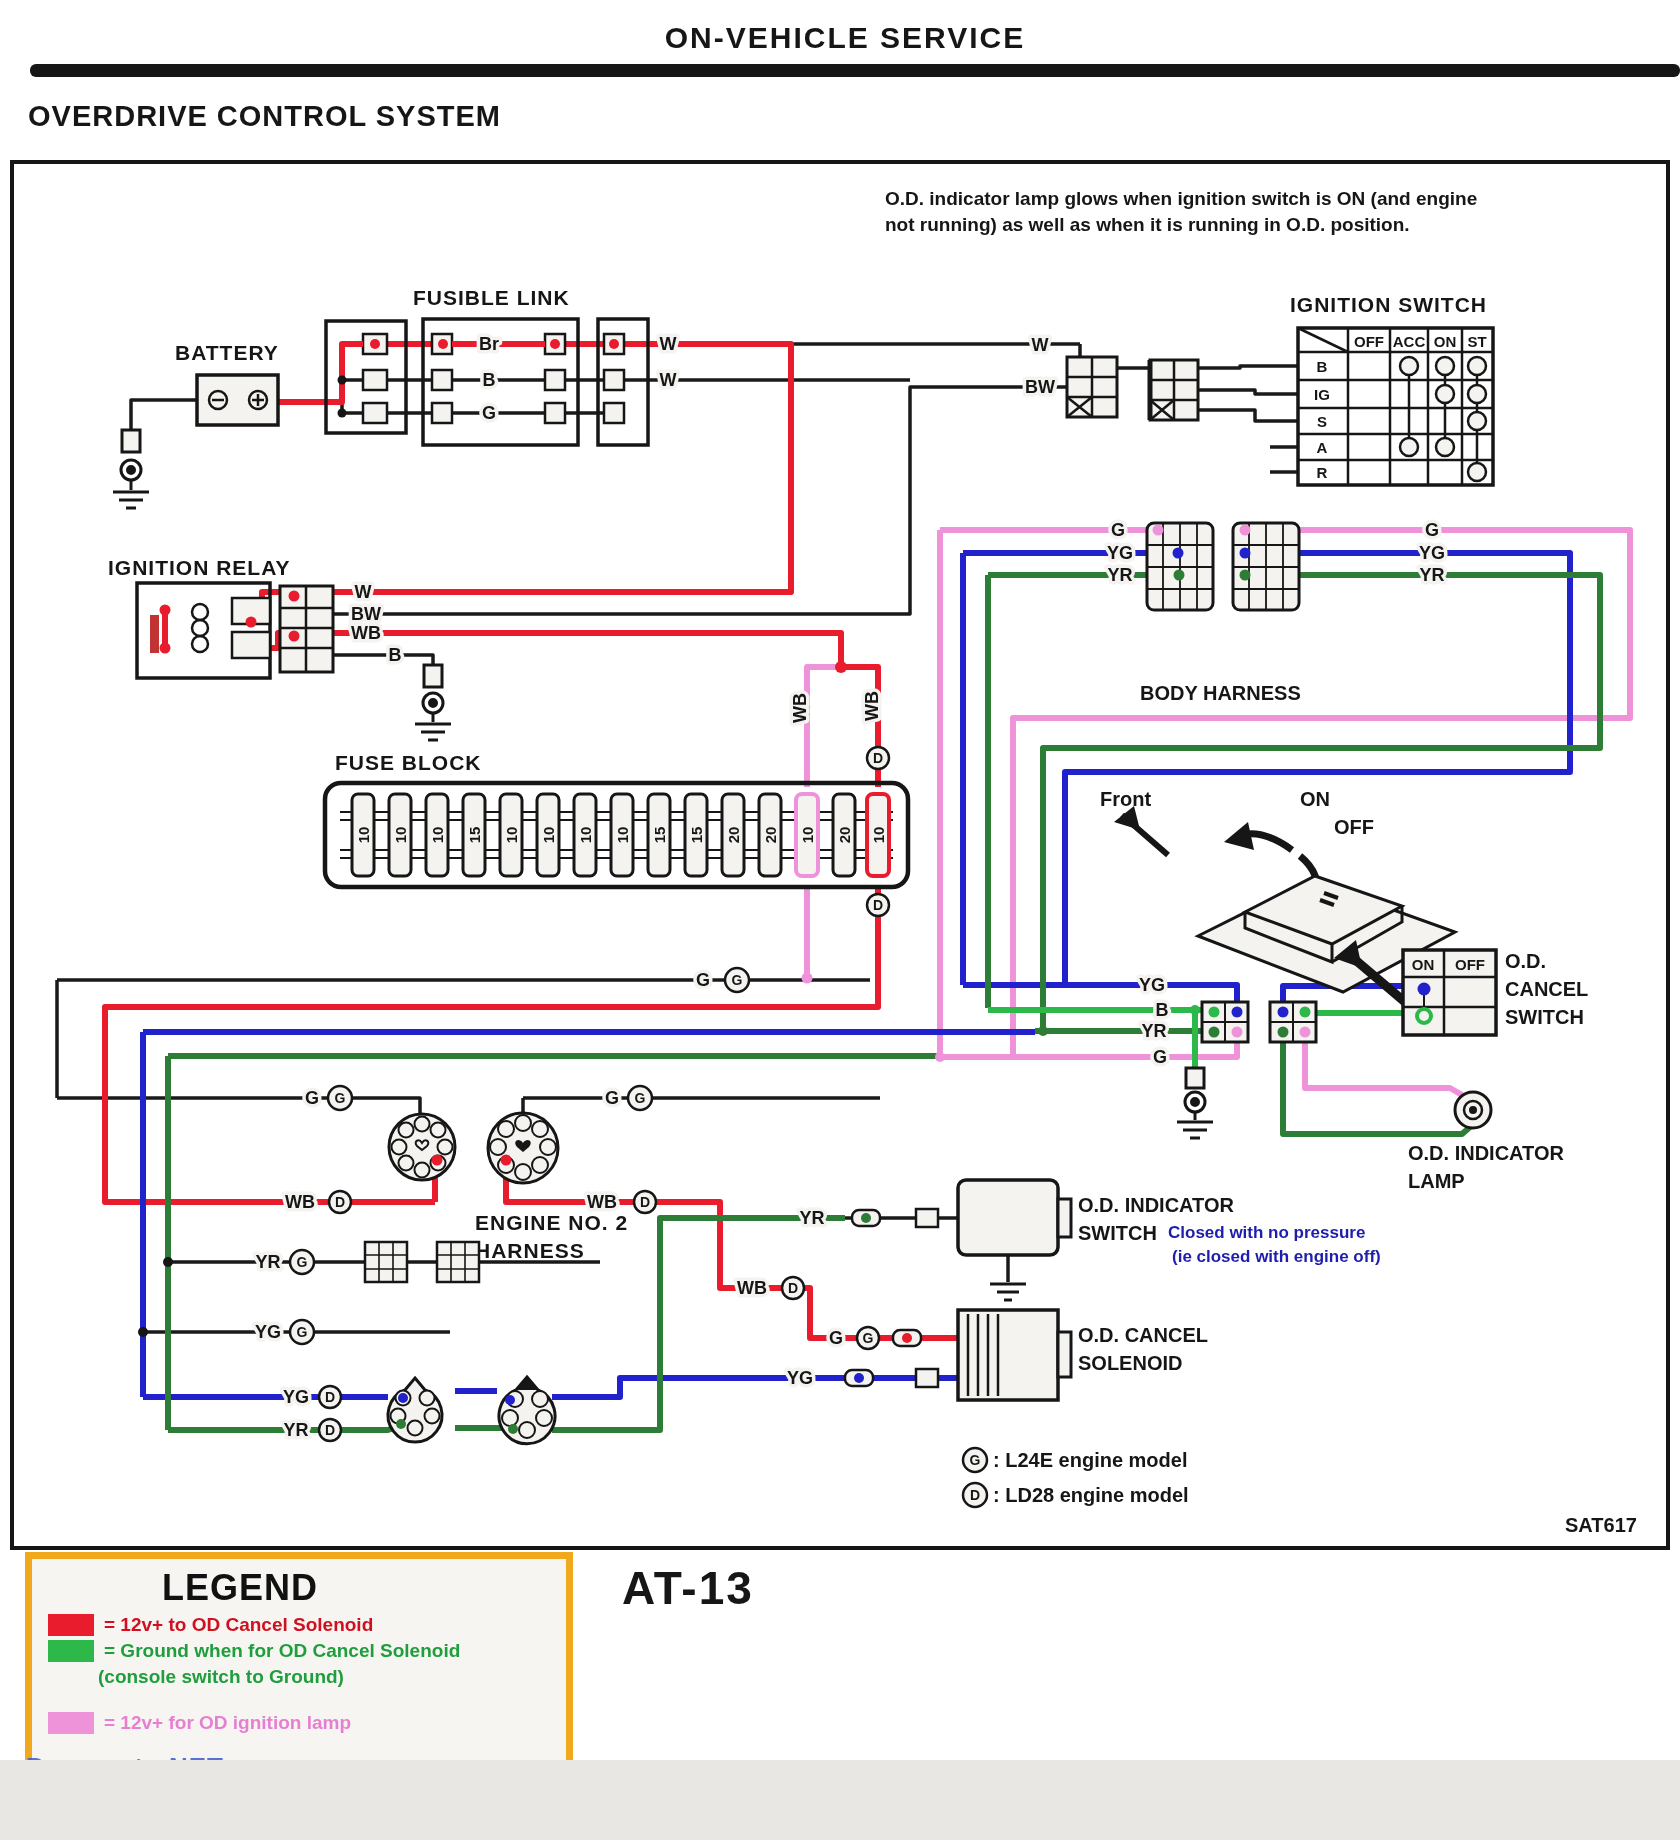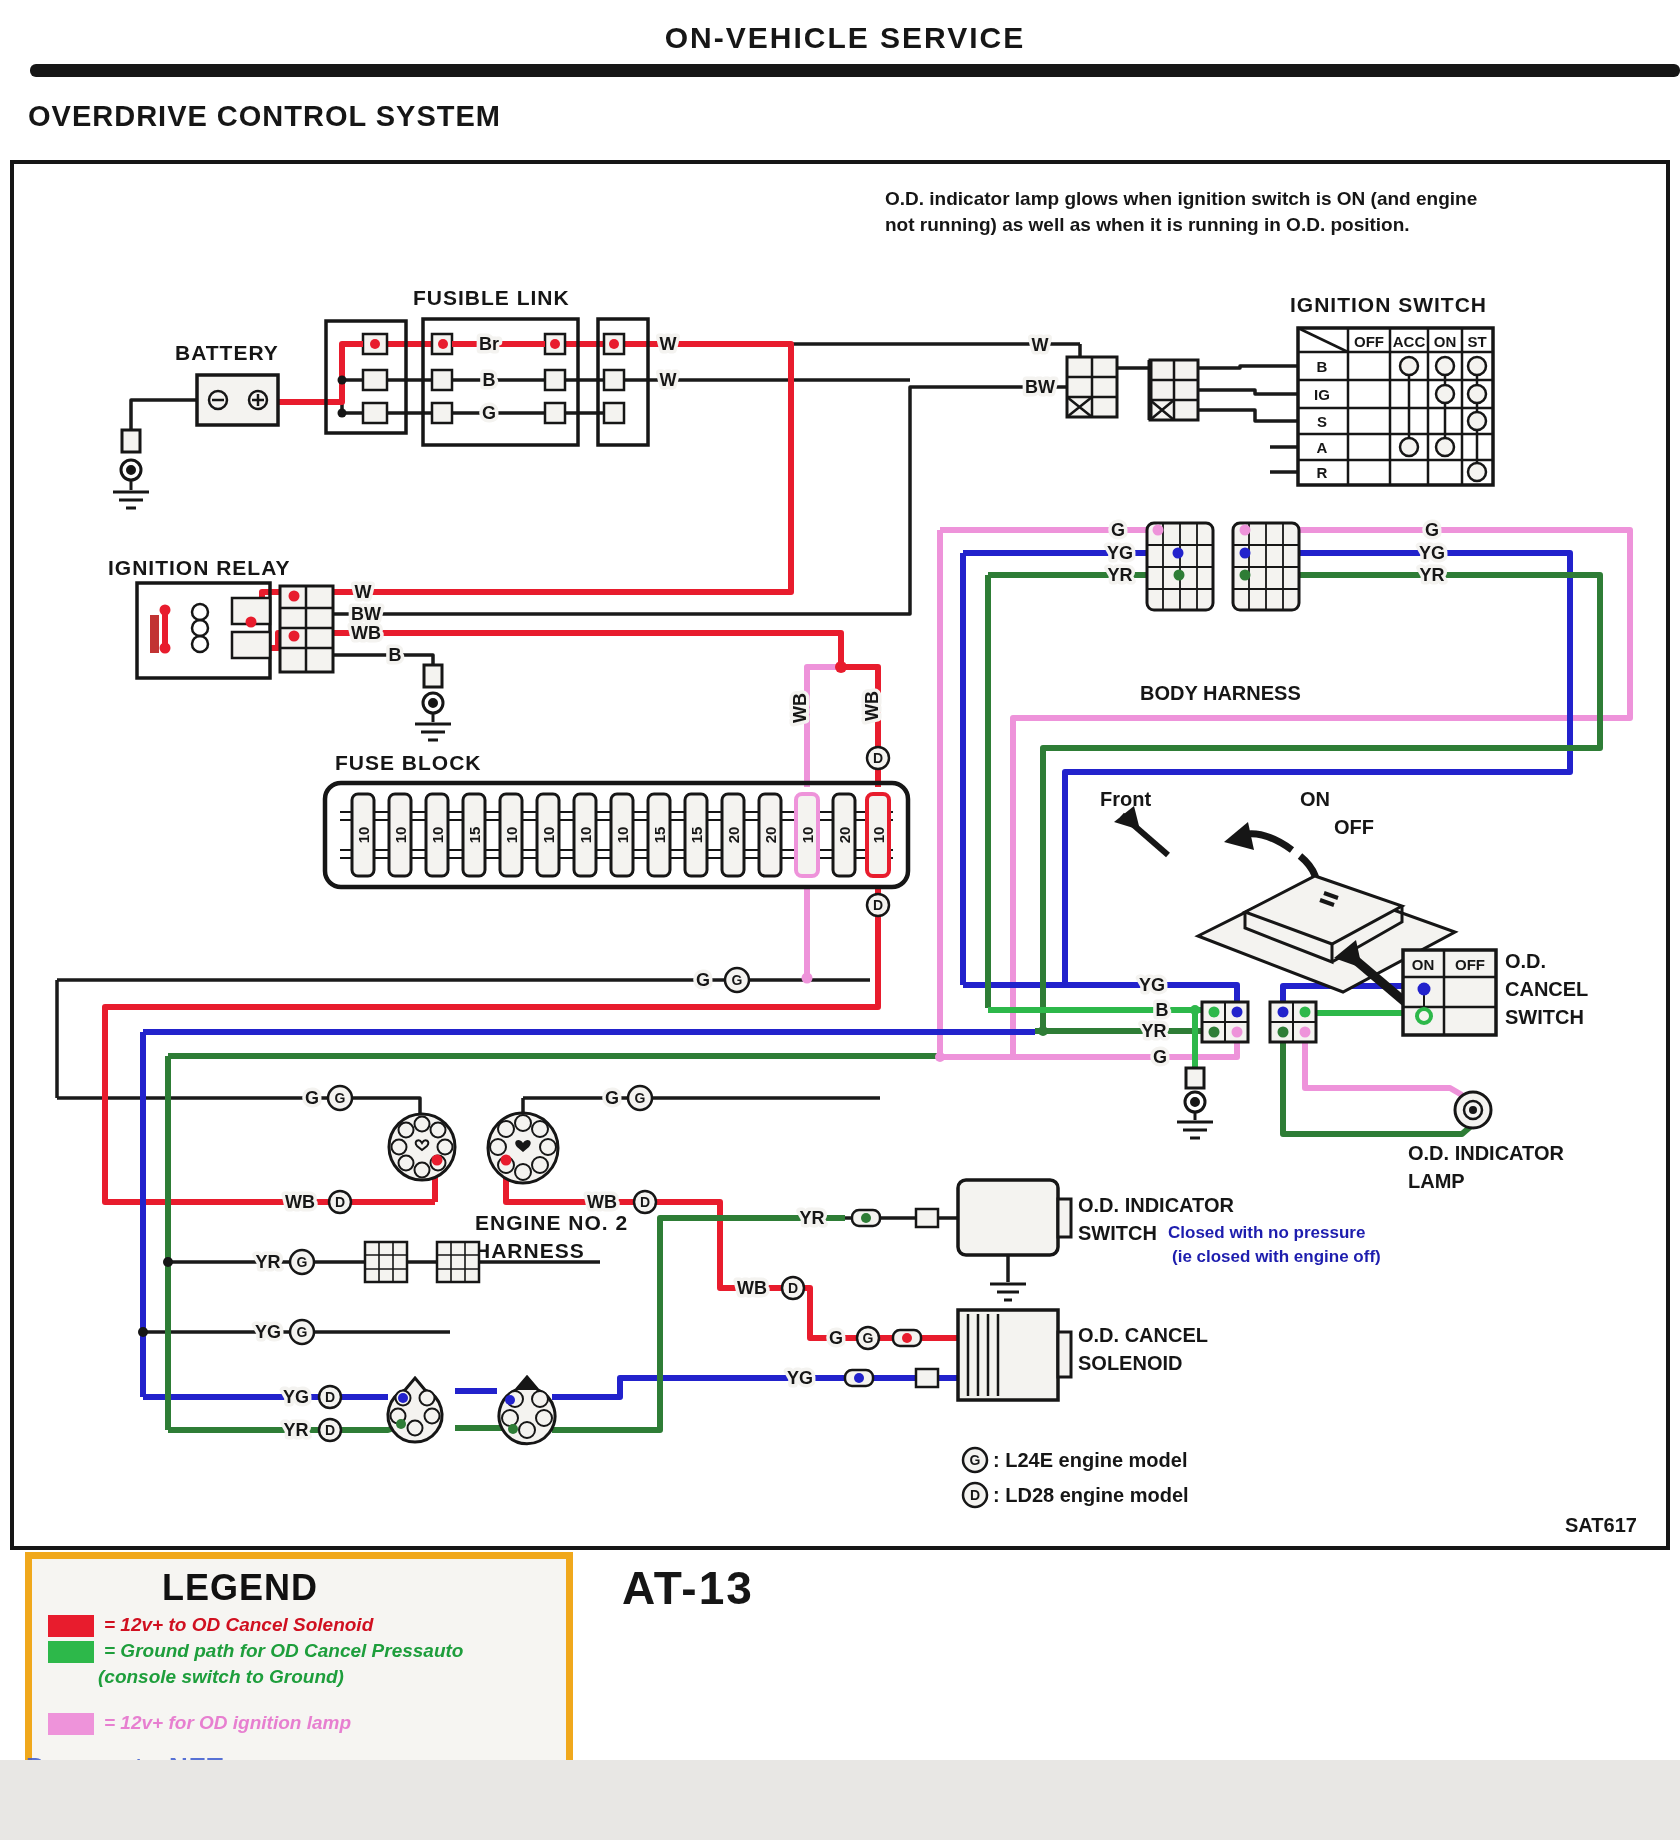--- a/index.html
+++ b/index.html
@@ -13,21 +13,21 @@
   .comp2{font-size:20px;font-weight:bold;}
   .wl{font-size:18px;font-weight:bold;text-anchor:middle;dominant-baseline:central;paint-order:stroke;stroke:#f4f3f0;stroke-width:7px;stroke-linejoin:round;}
   .cl{font-size:14px;font-weight:bold;text-anchor:middle;dominant-baseline:central;}
   .tc{font-size:15px;font-weight:bold;text-anchor:middle;dominant-baseline:central;}
   .fz{font-size:15px;font-weight:bold;text-anchor:middle;dominant-baseline:central;}
   .bluenote{font-size:17px;font-weight:bold;fill:#1d1dae;}
   .code{font-size:20px;font-weight:bold;}
   .at{font-size:46px;font-weight:bold;letter-spacing:2px;}
   #legend{position:absolute;left:25px;top:1552px;width:548px;height:250px;border:7px solid #f0a81c;background:#f6f5f2;box-sizing:border-box;}
   #legend .lt{font-size:36px;font-weight:bold;letter-spacing:1px;color:#111;margin:8px 0 4px 130px;}
-  .lrow{display:flex;align-items:flex-end;margin:2px 0 2px 16px;font-size:19px;font-weight:bold;line-height:24px;font-style:italic;}
+  .lrow{display:flex;align-items:center;margin:2px 0 2px 16px;font-size:19px;font-weight:bold;line-height:24px;}
   .chip{width:46px;height:22px;margin-right:10px;flex:0 0 auto;}
   .lrow.cont{margin-left:66px;}
   .gap{height:18px;}
   #watermark{position:absolute;left:26px;top:1752px;font-size:26px;font-weight:bold;color:#3c5bd0;opacity:0.85;letter-spacing:1px;}
   #at13{position:absolute;left:618px;top:1556px;}
 </style>
 </head>
 <body>
 
 <div id="page">
@@ -519,21 +519,21 @@
 </svg>
 
   <div id="legend">
     <div class="lt">LEGEND</div>
     <div class="lrow">
       <div class="chip" style="background:#e81c2d"></div>
       <span style="color:#d01020">= 12v+ to OD Cancel Solenoid</span>
     </div>
     <div class="lrow">
       <div class="chip" style="background:#2db84a"></div>
-      <span style="color:#1e9e3c">= Ground path for OD Cancel Pressauto</span>
+      <span style="color:#1e9e3c">= Ground when for OD Cancel Solenoid</span>
     </div>
     <div class="lrow cont">
       <span style="color:#1e9e3c">(console switch to Ground)</span>
     </div>
     <div class="gap"></div>
     <div class="lrow">
       <div class="chip" style="background:#ee93da"></div>
       <span style="color:#e77fd0">= 12v+ for OD ignition lamp</span>
     </div>
   </div>

